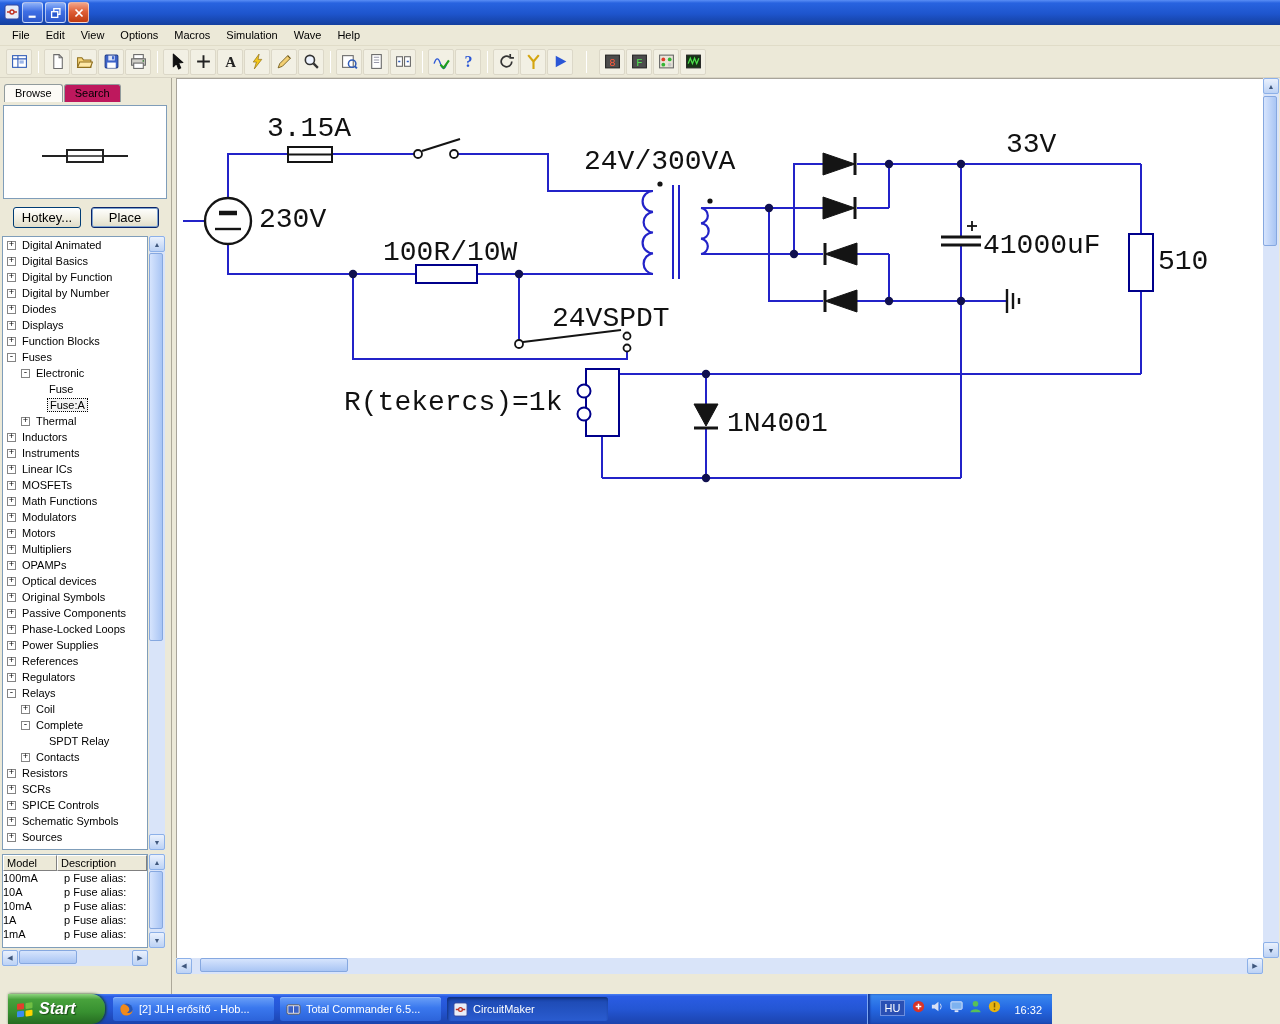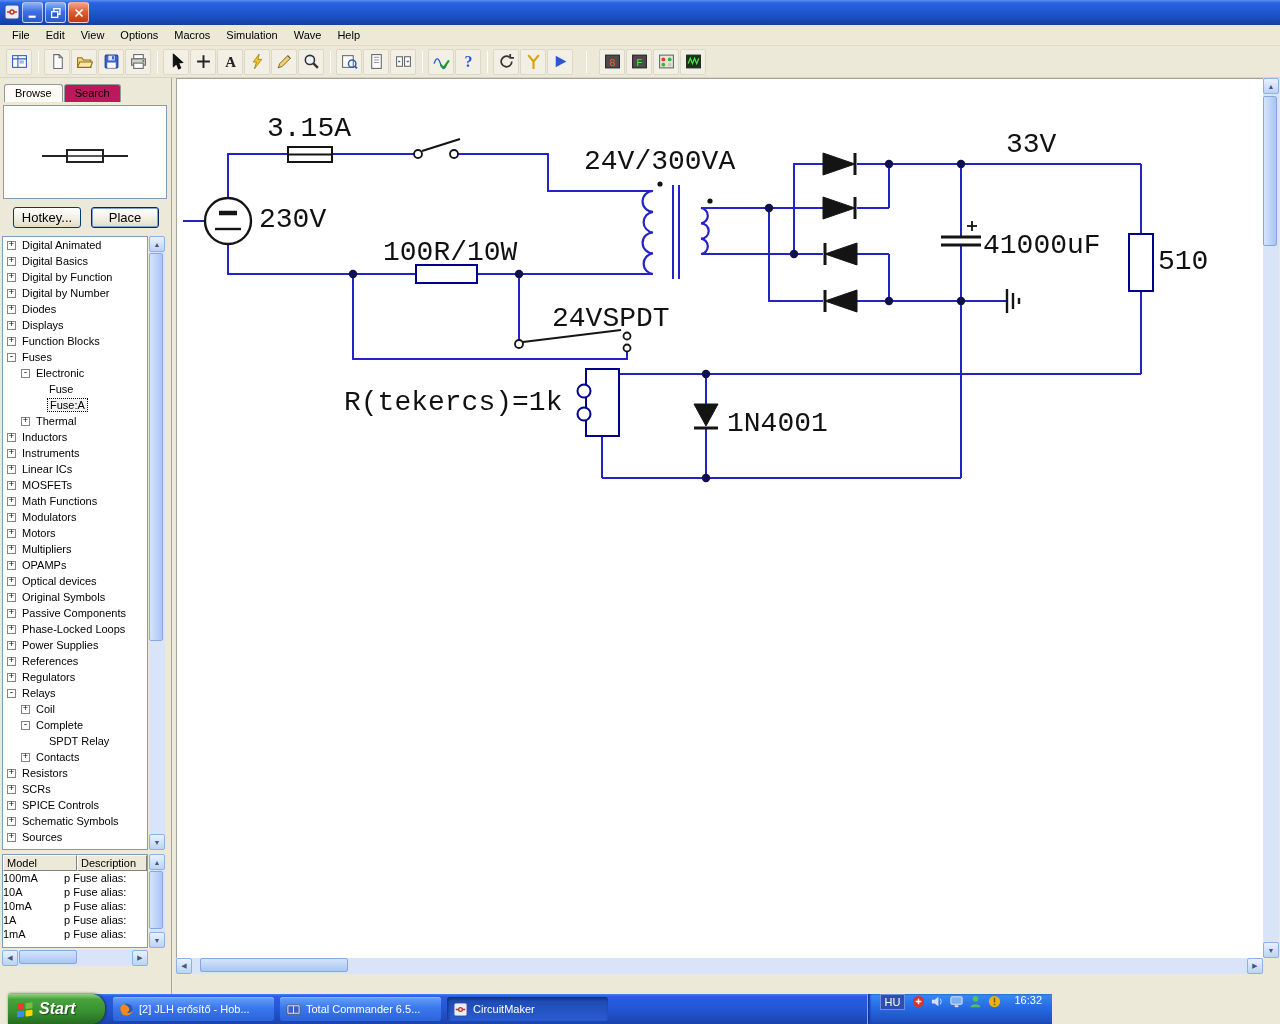--- a/index.html
+++ b/index.html
@@ -35,21 +35,21 @@
 .xp-btn{width:68px;height:21px;border:1px solid #003c74;border-radius:3px;background:linear-gradient(180deg,#fff,#f1efe2 55%,#e0dcc8);font-size:13px;font-family:"Liberation Sans",sans-serif}
 .xp-btn.default{box-shadow:0 0 0 1px #7da2ce inset;border-color:#0a246a}
 #tree-box{position:absolute;left:2px;top:158px;width:146px;height:614px;background:#fff;border:1px solid #7f9db9;overflow:hidden}
 .tree-row{height:16px;display:flex;align-items:center;white-space:nowrap}
 .tree-toggle{width:9px;height:9px;border:1px solid #848484;background:#fff;font-size:9px;line-height:7px;text-align:center;margin-right:4px;flex:none;font-family:"Liberation Mono",monospace}
 .tree-label{padding:0 2px}
 .tree-label.selected{border:1px dotted #000;background:#f4f4f4}
 #models-box{position:absolute;left:2px;top:776px;width:146px;height:94px;background:#fff;border:1px solid #7f9db9;overflow:hidden}
 .mhead{display:flex;height:16px}
 .mhead div{background:#ece9d8;border:1px solid;border-color:#fff #808080 #808080 #fff;padding:1px 3px;overflow:hidden}
-.mh1{width:74px}.mh2{flex:1}
+.mh1{width:54px}.mh2{flex:1}
 .mrow{display:flex;height:14px;line-height:14px}
 .mc1{width:58px;padding-left:0;overflow:hidden}
 .mc2{flex:1;padding-left:3px;overflow:hidden;white-space:nowrap}
 
 
 .sbar{position:absolute;background:#d9e4f9;display:flex}
 .sbar.v{flex-direction:column;width:16px}
 .sbar.h{flex-direction:row;height:16px}
 .sb-btn{flex:none;width:16px;height:16px;background:linear-gradient(180deg,#eaf1fd,#bcd2f5);border:1px solid #8cb0e8;border-radius:2px;color:#40587e;font-size:7px;display:flex;align-items:center;justify-content:center}
 .sb-track{flex:1;position:relative}
@@ -68,21 +68,21 @@
 #start-btn{width:97px;height:30px;flex:none;display:flex;align-items:center;gap:5px;padding-left:8px;color:#fff;
  font-weight:bold;font-style:italic;font-size:16px;border-radius:0 14px 14px 0;
  background:linear-gradient(180deg,#8fd47f 0%,#48a23c 18%,#379030 60%,#256b21 100%);
  box-shadow:1px 0 3px #123a0e;text-shadow:1px 1px 1px #1c4c18}
 #taskbar-tasks{display:flex;gap:6px;margin-left:8px}
 .task-btn{height:24px;width:161px;border-radius:3px;color:#fff;display:flex;align-items:center;gap:5px;padding:0 6px;
  background:linear-gradient(180deg,#6aa0f8,#3a78ee 45%,#2c63da);box-shadow:inset 0 1px 0 #8ab4fa;overflow:hidden}
 .task-btn.active{background:linear-gradient(180deg,#1c48b0,#2a5cd0);box-shadow:inset 1px 2px 3px #10307c}
 .task-btn svg{width:15px;height:15px;flex:none}
 .task-label{white-space:nowrap;overflow:hidden}
-#tray{margin-left:auto;height:30px;display:flex;align-items:flex-start;gap:6px;padding:0 10px 0 12px;
+#tray{margin-left:auto;height:30px;display:flex;align-items:flex-end;gap:6px;padding:0 10px 8px 12px;
  background:linear-gradient(180deg,#3a8af0 0%,#2467e2 50%,#1c4cb8 100%);border-left:1px solid #7fa8f2;box-shadow:inset 2px 0 2px #14389a}
 #tray-lang{color:#fff;background:#2a50b4;border:1px solid #6d8fde;padding:1px 4px;font-size:11px}
 #tray-icons{display:flex;gap:4px;align-items:center}
 #tray-icons svg{width:15px;height:15px}
 #tray-clock{color:#fff;font-size:11px;margin-left:6px}
 </style>
 </head>
 <body>
 
 <div id="titlebar">

